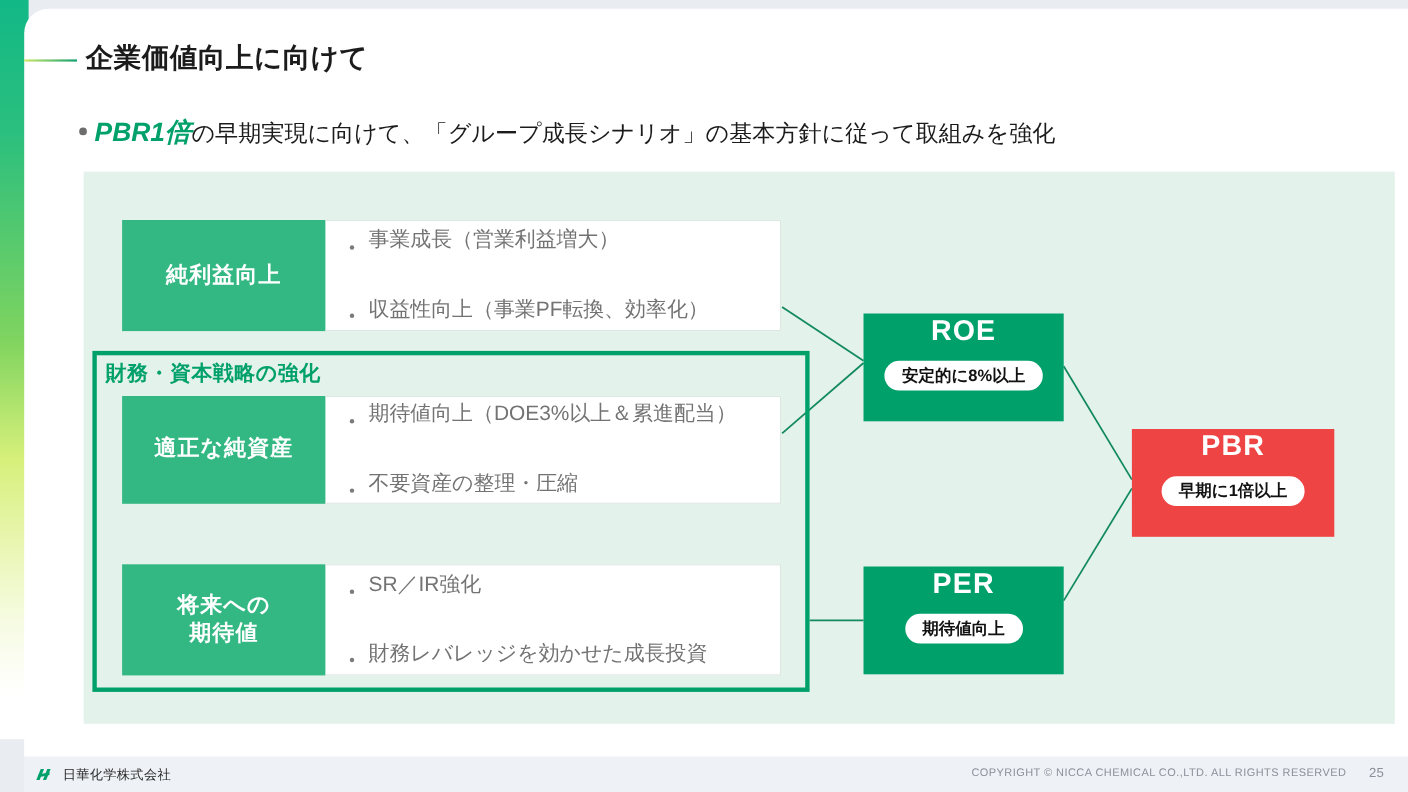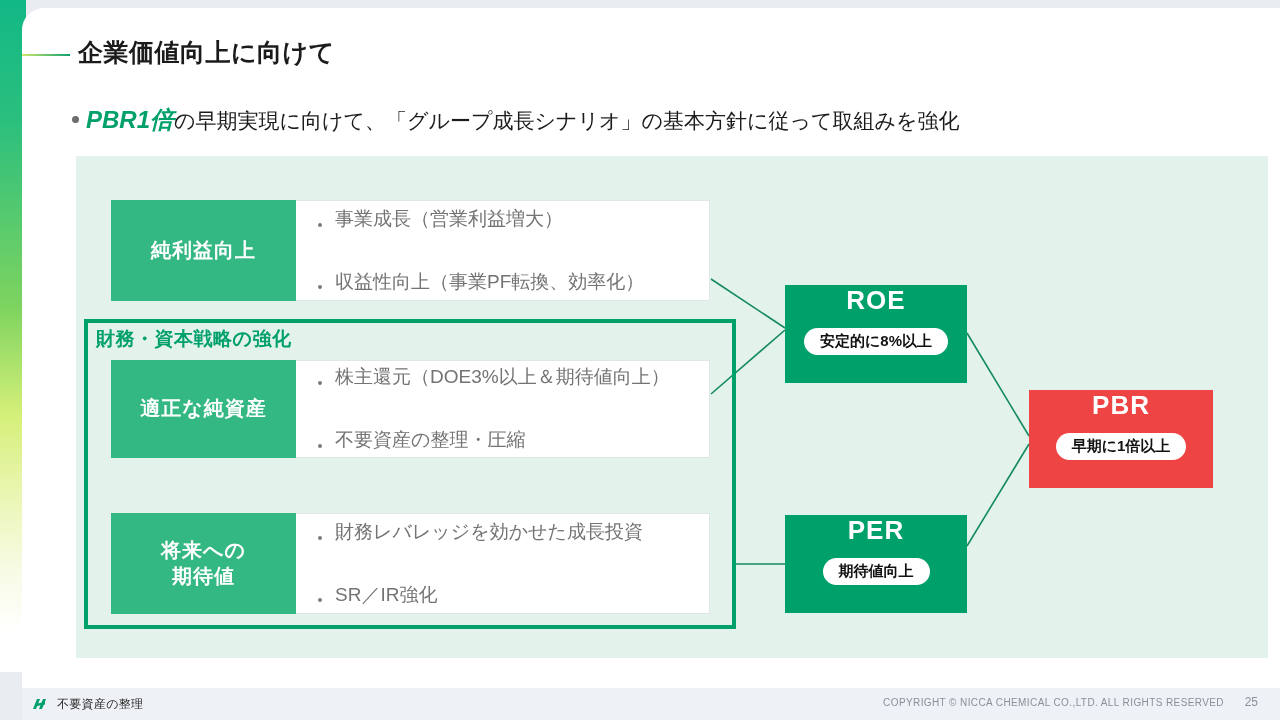--- a/index.html
+++ b/index.html
@@ -193,44 +193,44 @@
     </div>
 
     <div class="strategy-frame"></div>
     <div class="strategy-label">財務・資本戦略の強化</div>
 
     <div class="driver" id="driver-equity">
       <div class="tag">適正な純資産</div>
       <div class="body">
         <div class="li">
           <span class="dot"></span>
-          <span>株主還元（DOE3%以上＆期待値向上）</span>
+          <span>期待値向上（DOE3%以上＆累進配当）</span>
         </div>
         <div class="li">
           <span class="dot"></span>
           <span>不要資産の整理・圧縮</span>
         </div>
       </div>
     </div>
 
     <div class="driver" id="driver-future">
       <div class="tag">
         <span>
           <span>将来への</span><br>
           <span>期待値</span>
         </span>
       </div>
       <div class="body">
         <div class="li">
           <span class="dot"></span>
+          <span>SR／IR強化</span>
+        </div>
+        <div class="li">
+          <span class="dot"></span>
           <span>財務レバレッジを効かせた成長投資</span>
-        </div>
-        <div class="li">
-          <span class="dot"></span>
-          <span>SR／IR強化</span>
         </div>
       </div>
     </div>
 
     <div class="metric" id="metric-roe">
       <div class="mname">ROE</div>
       <div class="pill">安定的に8%以上</div>
     </div>
 
     <div class="metric" id="metric-per">
@@ -246,19 +246,19 @@
   </div>
 
   <div class="footer">
     <span class="logo-mark">
       <svg width="20" height="14" viewBox="0 0 20 14">
         <path d="M1 12 L5 2 L8 2 L4 12 Z" fill="#00a06b"></path>
         <path d="M7 12 L11 2 L14 2 L10 12 Z" fill="#00a06b"></path>
         <path d="M3 7 L13 5 L13 7.5 L3 9.5 Z" fill="#00a06b"></path>
       </svg>
     </span>
-    <span class="logo-text">不要資産の整理</span>
+    <span class="logo-text">日華化学株式会社</span>
   </div>
 
   <div class="copyright">COPYRIGHT © NICCA CHEMICAL CO.,LTD. ALL RIGHTS RESERVED</div>
   <div class="page-num">25</div>
 
 </div>
 
 </body></html>

